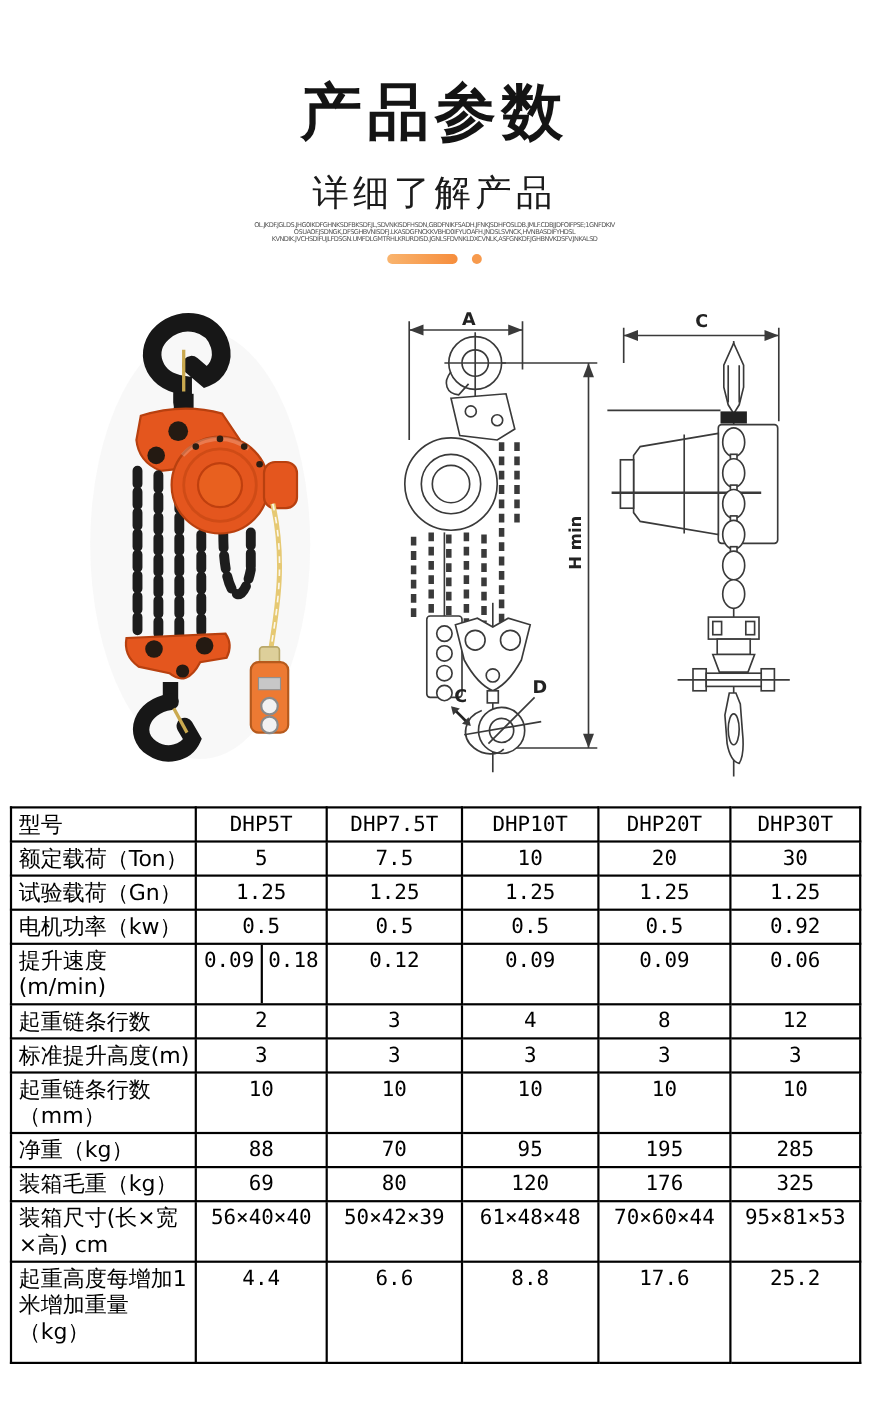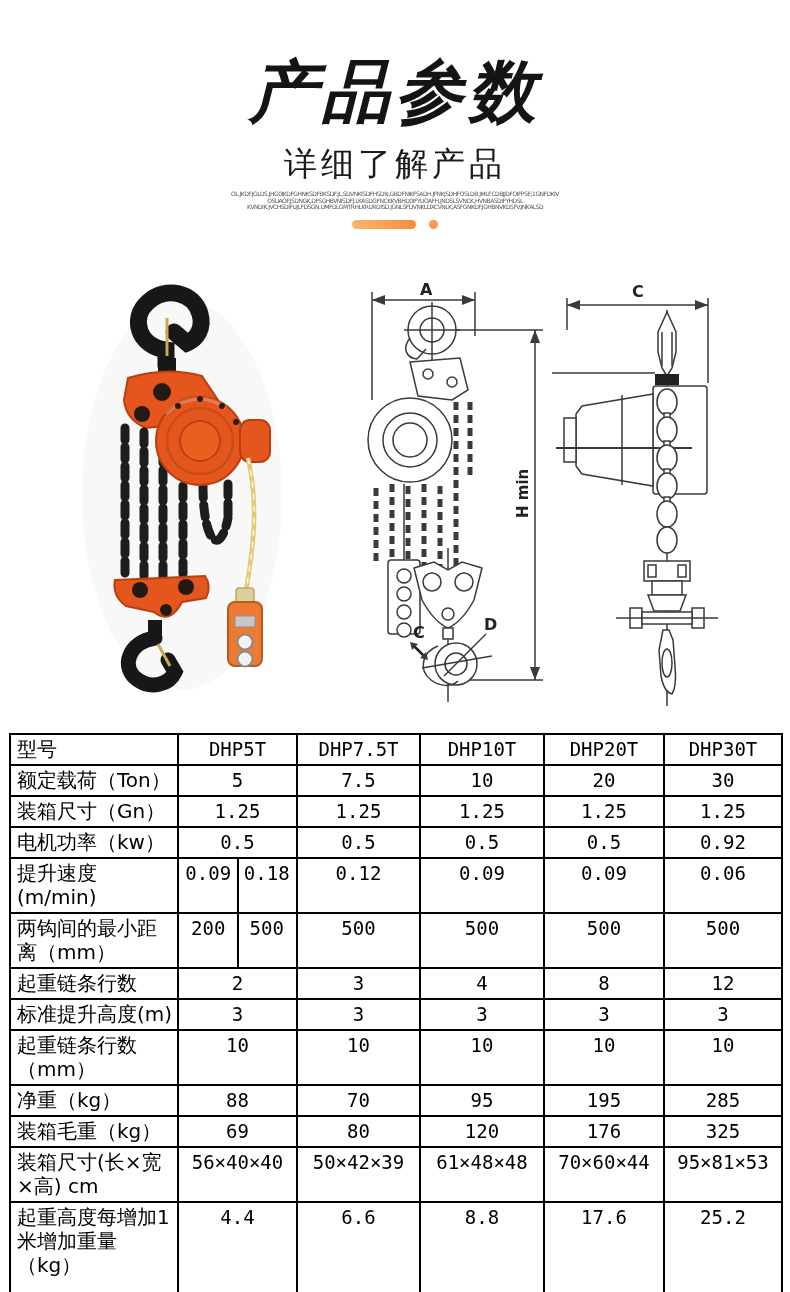--- a/index.html
+++ b/index.html
@@ -1,20 +1,20 @@
 <!DOCTYPE html>
 <html><head>
 <meta charset="utf-8">
 <style>
   html,body{margin:0;padding:0;background:#fff;}
   .page{position:relative;width:790px;height:1292px;background:#fff;overflow:hidden;
         font-family:"DejaVu Sans","Liberation Sans",sans-serif;color:#141414;}
   
   .hdr{position:absolute;top:54px;left:0;width:790px;text-align:center;}
-  .title{font-size:68px;line-height:66px;font-weight:900;letter-spacing:5px;margin:5px;color:#141414;font-style:italic;}
+  .title{font-size:56px;line-height:66px;font-weight:900;letter-spacing:5px;margin:16px;color:#141414;}
   .subtitle{margin-top:19px;font-size:33px;line-height:40px;letter-spacing:4px;font-weight:500;color:#1b1b1b;}
   .fineprint{margin:7px auto 0;width:330px;font-size:6px;line-height:6.5px;letter-spacing:-0.5px;color:#555;}
   .divider{margin-top:9px;display:flex;justify-content:center;align-items:center;gap:13px;}
   .divider .bar{width:64px;height:9px;border-radius:5px;background:linear-gradient(90deg,#f9b46e,#f68d3c);}
   .divider .dot{width:9px;height:9px;border-radius:50%;background:#f79a4d;}
   
   .figures{position:absolute;top:278px;left:0;width:790px;height:445px;}
   .figures svg{position:absolute;display:block;}
   #photo-svg{left:70px;top:2px;}
   #front-svg{left:360px;top:0px;}
@@ -242,21 +242,21 @@
         </tr>
         <tr>
           <td class="lbl">额定载荷（Ton）</td>
           <td>5</td>
           <td>7.5</td>
           <td>10</td>
           <td>20</td>
           <td>30</td>
         </tr>
         <tr>
-          <td class="lbl">装箱尺寸（Gn）</td>
+          <td class="lbl">试验载荷（Gn）</td>
           <td>1.25</td>
           <td>1.25</td>
           <td>1.25</td>
           <td>1.25</td>
           <td>1.25</td>
         </tr>
         <tr>
           <td class="lbl">电机功率（kw）</td>
           <td>0.5</td>
           <td>0.5</td>
@@ -266,28 +266,20 @@
         </tr>
         <tr>
           <td class="lbl">提升速度(m/min)</td>
           <td class="split"><span class="half">0.09</span><span class="half">0.18</span><span class="vline"></span></td>
           <td>0.12</td>
           <td>0.09</td>
           <td>0.09</td>
           <td>0.06</td>
         </tr>
         <tr>
-          <td class="lbl">两钩间的最小距离（mm）</td>
-          <td class="split"><span class="half">200</span><span class="half">500</span><span class="vline"></span></td>
-          <td>500</td>
-          <td>500</td>
-          <td>500</td>
-          <td>500</td>
-        </tr>
-        <tr>
           <td class="lbl">起重链条行数</td>
           <td>2</td>
           <td>3</td>
           <td>4</td>
           <td>8</td>
           <td>12</td>
         </tr>
         <tr>
           <td class="lbl">标准提升高度(m)</td>
           <td>3</td>

